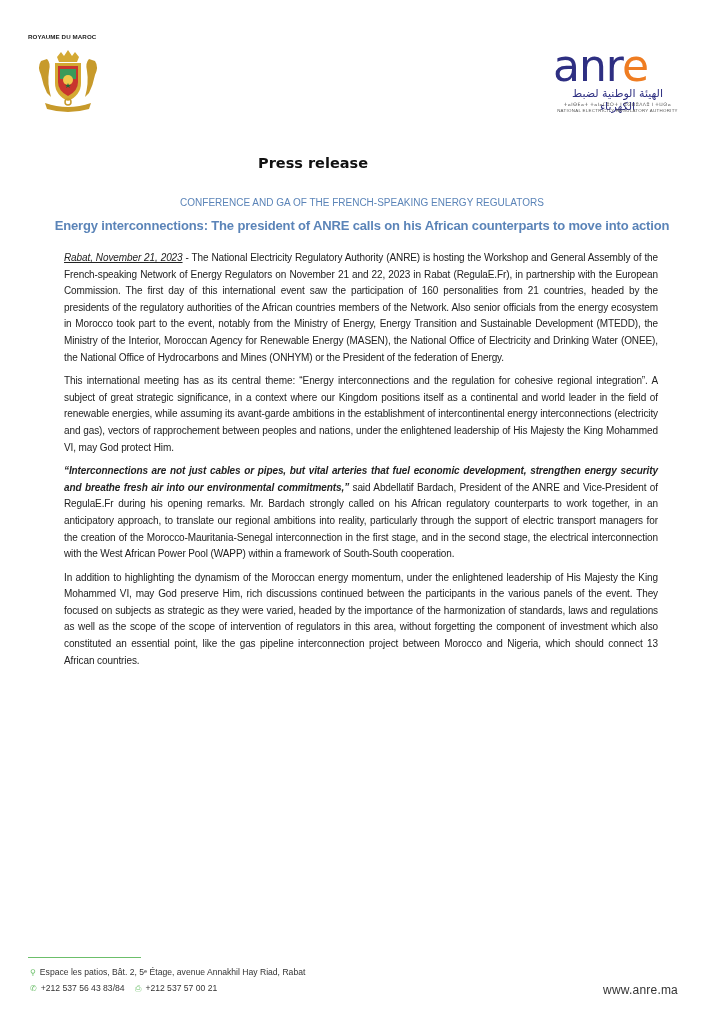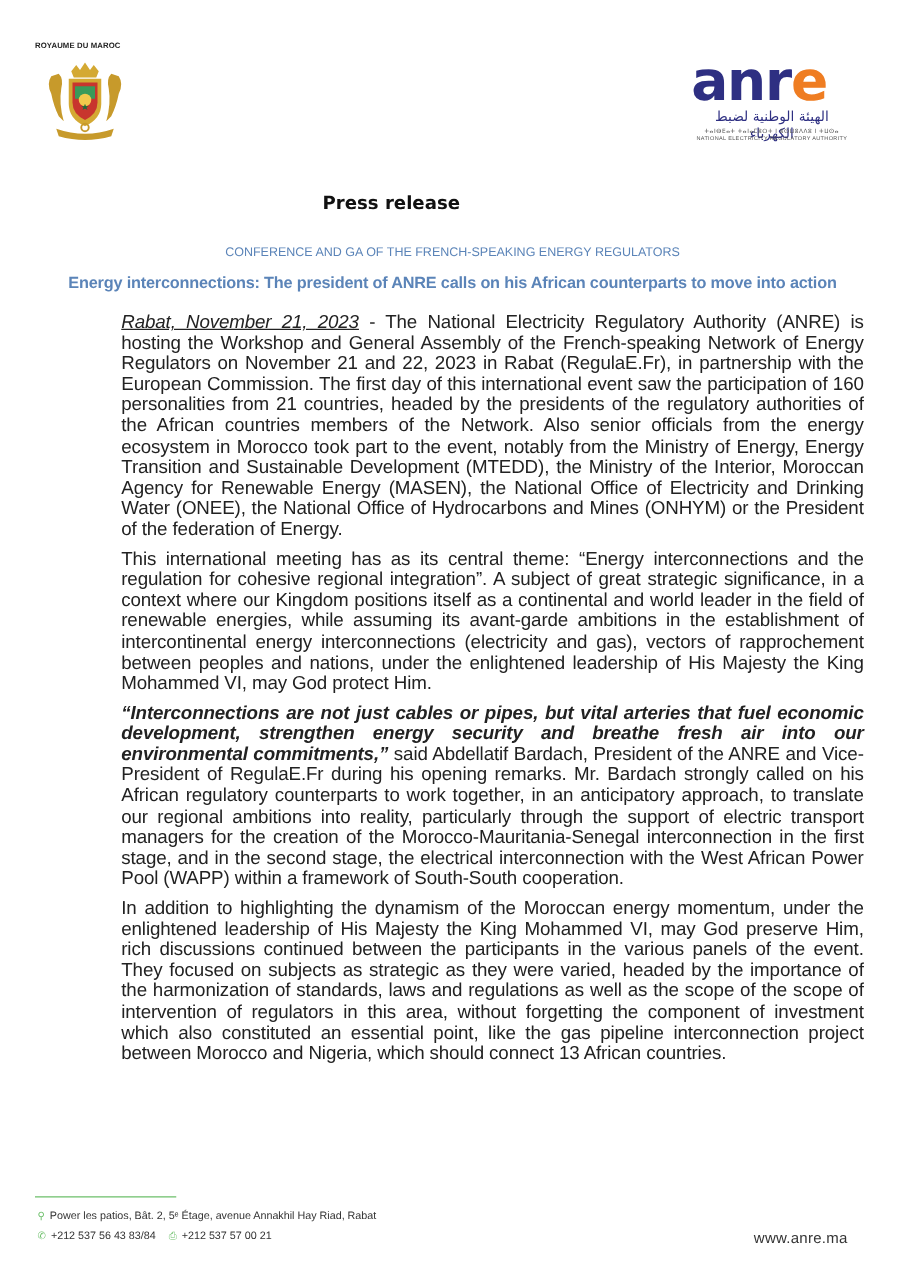--- a/index.html
+++ b/index.html
@@ -2,35 +2,35 @@
 <html><head>
   <meta charset="utf-8">
   <style>
     html, body { margin: 0; padding: 0; background: #ffffff; }
     body { width: 724px; height: 1024px; position: relative; overflow: hidden;
            font-family: "Liberation Sans", sans-serif; color: #1a1a1a; }
     .kingdom { position: absolute; left: 28px; top: 33px; font-size: 6.2px; font-weight: bold;
                letter-spacing: 0.1px; color: #222; }
     .emblem { position: absolute; left: 33px; top: 47px; width: 70px; height: 70px; }
     .anre-logo { position: absolute; left: 545px; top: 44px; width: 140px; height: 75px; }
-    .anre-word { position: absolute; left: 8px; top: 0; font-size: 44px; font-weight: bold;
+    .anre-word { position: absolute; left: 8px; top: 0; font-size: 44px; font-weight: normal;
                  color: #2e2f82; letter-spacing: -1px; line-height: 44px; font-family: "DejaVu Sans", sans-serif; }
     .anre-e { color: #ef7d22; }
     .anre-arabic { position: absolute; left: 10px; top: 43px; font-size: 11px; color: #2e2f82;
                    width: 125px; text-align: center; direction: rtl; font-family: "DejaVu Sans", sans-serif; }
     .anre-sub1 { position: absolute; left: 10px; top: 58px; font-size: 4.6px; color: #555; width: 125px; text-align: center; letter-spacing: 0.5px; }
     .anre-sub2 { position: absolute; left: 10px; top: 64px; font-size: 4.4px; color: #555; width: 125px; text-align: center; letter-spacing: 0.3px; }
     .press { position: absolute; left: 0; width: 626px; top: 155px; text-align: center;
              font-size: 14.5px; font-weight: bold; color: #111; font-family: "DejaVu Sans", sans-serif; }
     .conf-title { position: absolute; left: 0; width: 724px; top: 197px; text-align: center;
                   font-size: 10px; color: #5b84b8; font-family: "Liberation Sans Narrow", "Liberation Sans", sans-serif; }
     .subtitle { position: absolute; left: 0; width: 724px; top: 218px; text-align: center;
                 font-size: 13px; font-weight: bold; color: #5b84b8; letter-spacing: -0.15px; }
-    .body { position: absolute; left: 64px; top: 250px; width: 594px; font-size: 15px;
-            line-height: 16.6px; text-align: justify; color: #222; letter-spacing: -0.1px; margin-left: 33px; }
+    .body { position: absolute; left: 64px; top: 250px; width: 594px; font-size: 10px;
+            line-height: 16.6px; text-align: justify; color: #222; letter-spacing: -0.1px; }
     .body p { margin: 0 0 7px 0; }
     .dateline { font-style: italic; text-decoration: underline; }
     .quote { font-style: italic; font-weight: bold; }
     .footer-rule { position: absolute; left: 28px; top: 957px; width: 113px; height: 1px; background: #6cbf6a; }
     .footer-line { position: absolute; left: 30px; font-size: 8.6px; color: #333; white-space: nowrap; }
     .footer-line .ico { color: #6cbf6a; margin-right: 4px; font-size: 8px; }
     .addr { top: 967px; }
     .phones { top: 983px; }
     .site { position: absolute; right: 46px; top: 983px; font-size: 12px; color: #333; letter-spacing: 0.2px; }
   </style>
@@ -71,19 +71,19 @@
 
 <div class="body">
   <p><span class="dateline">Rabat, November 21, 2023</span><span> - The National Electricity Regulatory Authority (ANRE) is hosting the Workshop and General Assembly of the French-speaking Network of Energy Regulators on November 21 and 22, 2023 in Rabat (RegulaE.Fr), in partnership with the European Commission. The first day of this international event saw the participation of 160 personalities from 21 countries, headed by the presidents of the regulatory authorities of the African countries members of the Network. Also senior officials from the energy ecosystem in Morocco took part to the event, notably from the Ministry of Energy, Energy Transition and Sustainable Development (MTEDD), the Ministry of the Interior, Moroccan Agency for Renewable Energy (MASEN), the National Office of Electricity and Drinking Water (ONEE), the National Office of Hydrocarbons and Mines (ONHYM) or the President of the federation of Energy.</span></p>
   <p>This international meeting has as its central theme: “Energy interconnections and the regulation for cohesive regional integration”. A subject of great strategic significance, in a context where our Kingdom positions itself as a continental and world leader in the field of renewable energies, while assuming its avant-garde ambitions in the establishment of intercontinental energy interconnections (electricity and gas), vectors of rapprochement between peoples and nations, under the enlightened leadership of His Majesty the King Mohammed VI, may God protect Him.</p>
   <p><span class="quote">“Interconnections are not just cables or pipes, but vital arteries that fuel economic development, strengthen energy security and breathe fresh air into our environmental commitments,”</span><span> said Abdellatif Bardach, President of the ANRE and Vice-President of RegulaE.Fr during his opening remarks. Mr. Bardach strongly called on his African regulatory counterparts to work together, in an anticipatory approach, to translate our regional ambitions into reality, particularly through the support of electric transport managers for the creation of the Morocco-Mauritania-Senegal interconnection in the first stage, and in the second stage, the electrical interconnection with the West African Power Pool (WAPP) within a framework of South-South cooperation.</span></p>
   <p>In addition to highlighting the dynamism of the Moroccan energy momentum, under the enlightened leadership of His Majesty the King Mohammed VI, may God preserve Him, rich discussions continued between the participants in the various panels of the event. They focused on subjects as strategic as they were varied, headed by the importance of the harmonization of standards, laws and regulations as well as the scope of the scope of intervention of regulators in this area, without forgetting the component of investment which also constituted an essential point, like the gas pipeline interconnection project between Morocco and Nigeria, which should connect 13 African countries.</p>
 </div>
 
 <div class="footer-rule"></div>
 <div class="footer-line addr">
-  <span class="ico">⚲</span><span>Power les patios, Bât. 2, 5ᵉ Étage, avenue Annakhil Hay Riad, Rabat</span>
+  <span class="ico">⚲</span><span>Espace les patios, Bât. 2, 5ᵉ Étage, avenue Annakhil Hay Riad, Rabat</span>
 </div>
 <div class="footer-line phones">
   <span class="ico">✆</span><span>+212 537 56 43 83/84</span>
   <span class="ico" style="margin-left:8px">⎙</span><span>+212 537 57 00 21</span>
 </div>
 <div class="site">www.anre.ma</div>
 
 </body></html>

